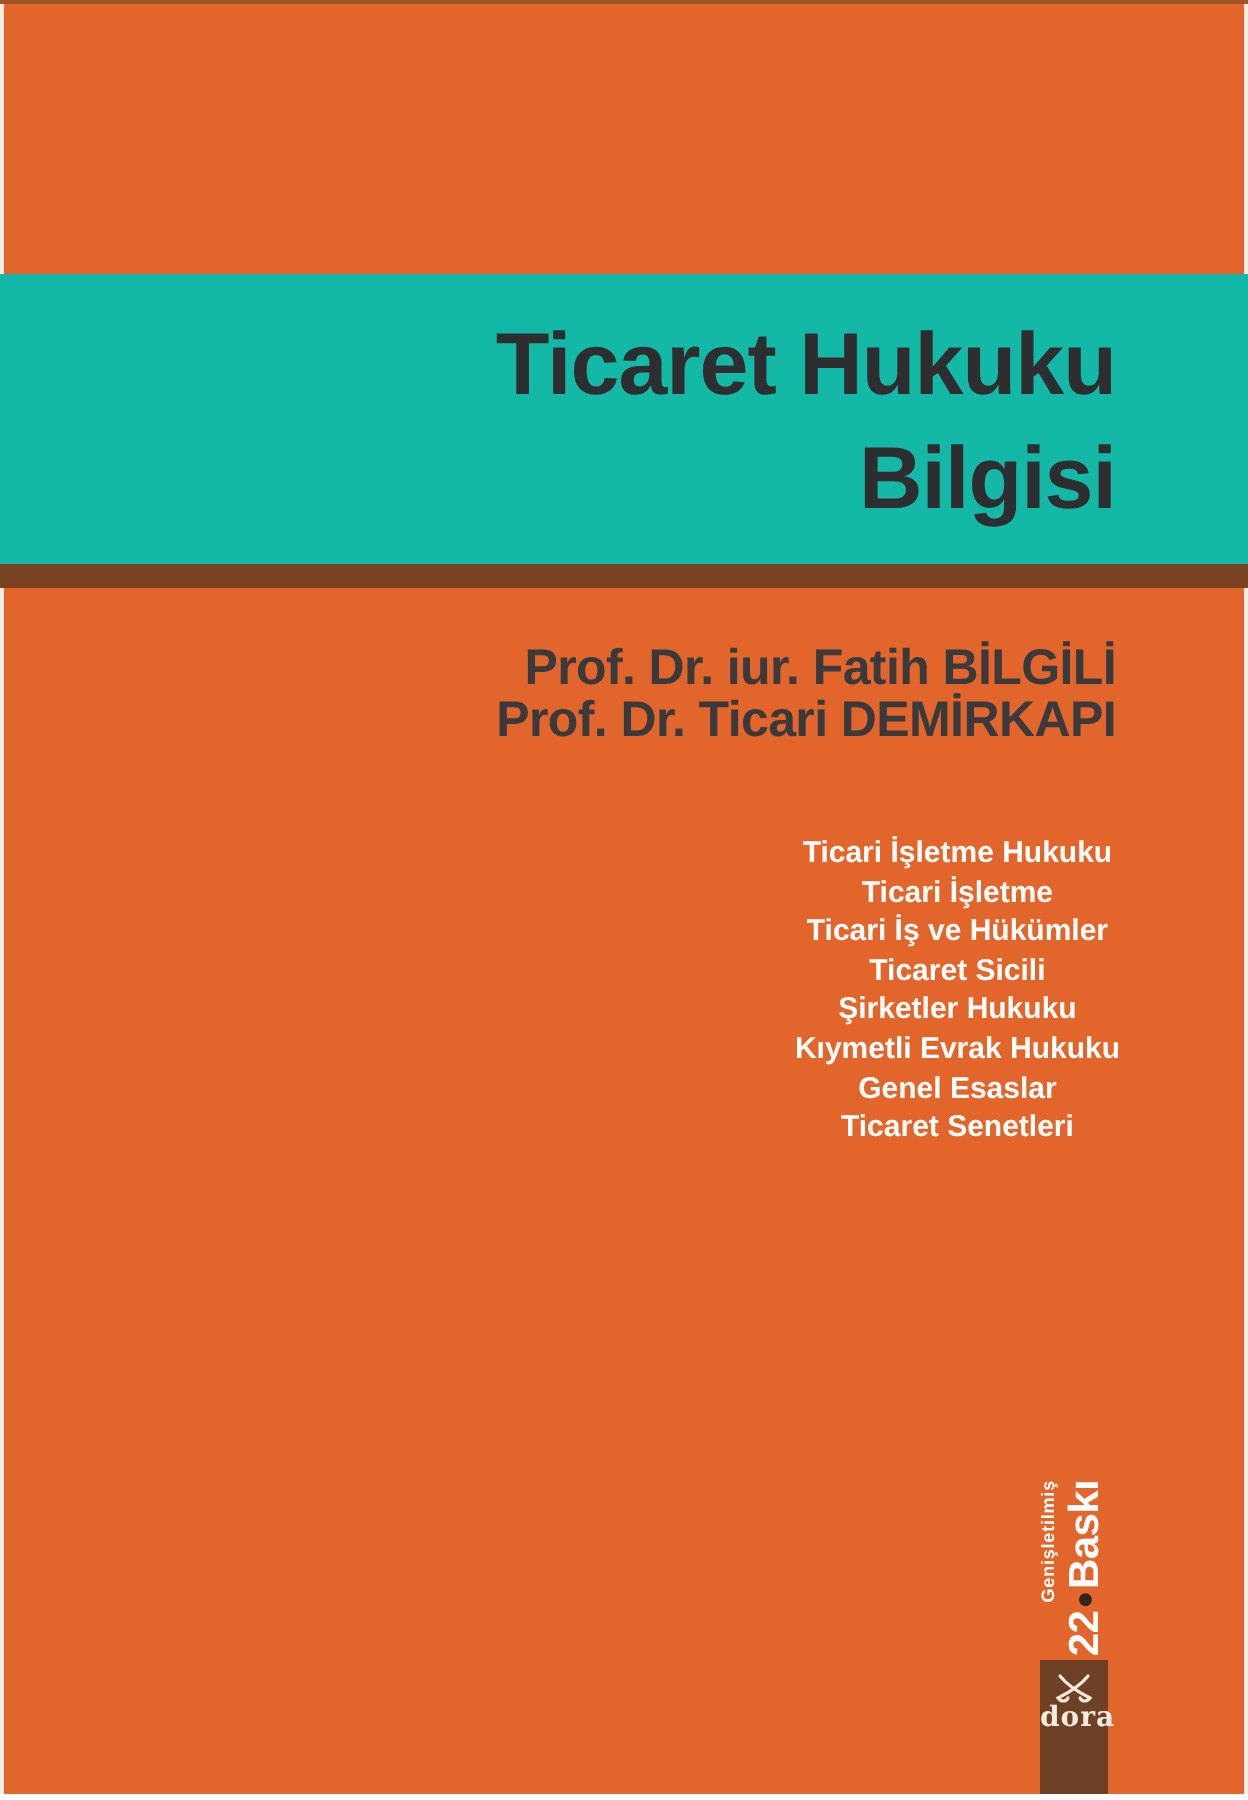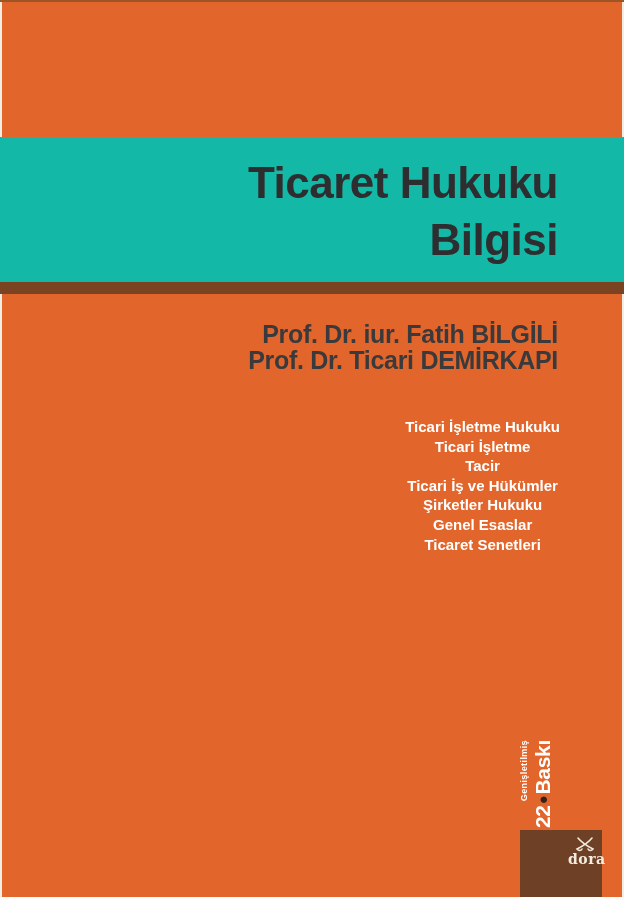--- a/index.html
+++ b/index.html
@@ -79,21 +79,20 @@
     color: #33241a; font-size: 15px;
     position: relative; top: -2px;
     padding: 0 1px;
   }
   .publisher-block {
     position: absolute; left: 520px; top: 830px;
     width: 34px; height: 68px;
     background: #6e4126;
     text-align: center;
     z-index: 3;
-    padding-left: 48px;
   }
   .dora-icon { display: block; margin: 6px auto 0 auto; }
   .publisher-name {
     font-family: "DejaVu Serif", "Liberation Serif", serif;
     font-weight: bold; font-size: 14px; line-height: 15px;
     color: #f4ecdf; letter-spacing: 0.5px;
   }
 </style>
 </head>
 <body>
@@ -113,23 +112,24 @@
   <div class="divider-stripe"></div>
 
   <div class="authors">
     <div>Prof. Dr. iur. Fatih BİLGİLİ</div>
     <div>Prof. Dr. Ticari DEMİRKAPI</div>
   </div>
 
   <ul class="topic-list">
     <li>Ticari İşletme Hukuku</li>
     <li>Ticari İşletme</li>
-    <li>Tacir</li>
     <li>Ticari İş ve Hükümler</li>
+    <li>Ticaret Sicili</li>
     <li>Şirketler Hukuku</li>
+    <li>Kıymetli Evrak Hukuku</li>
     <li>Genel Esaslar</li>
     <li>Ticaret Senetleri</li>
   </ul>
 
   <div class="edition-badge">
     <div class="edition-qualifier">Genişletilmiş</div>
     <div class="edition-main"><span>22</span><span class="edition-dot">●</span><span>Baskı</span></div>
   </div>
 
   <div class="publisher-block">

